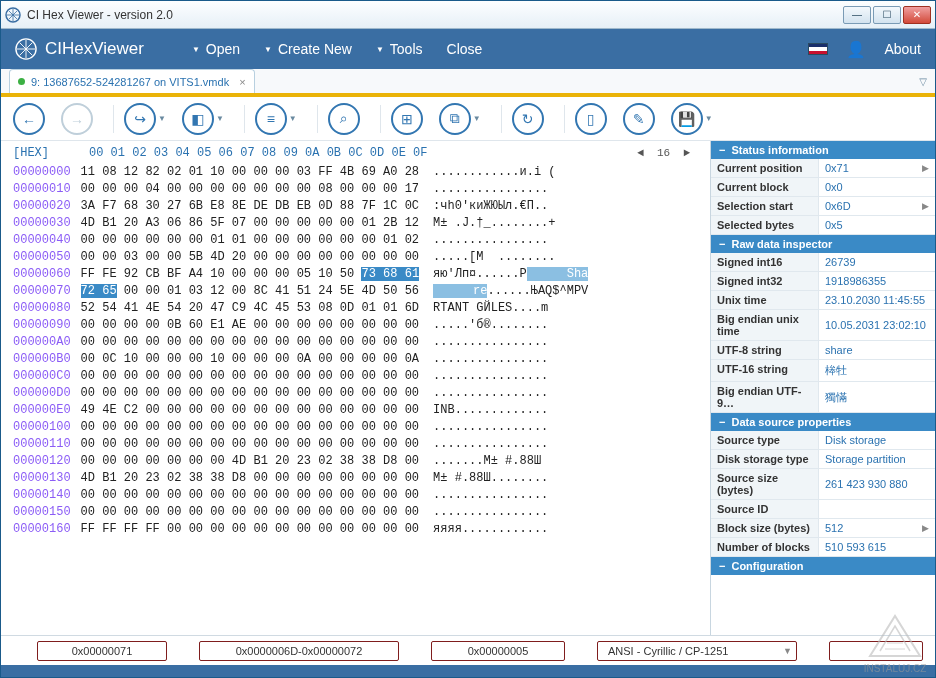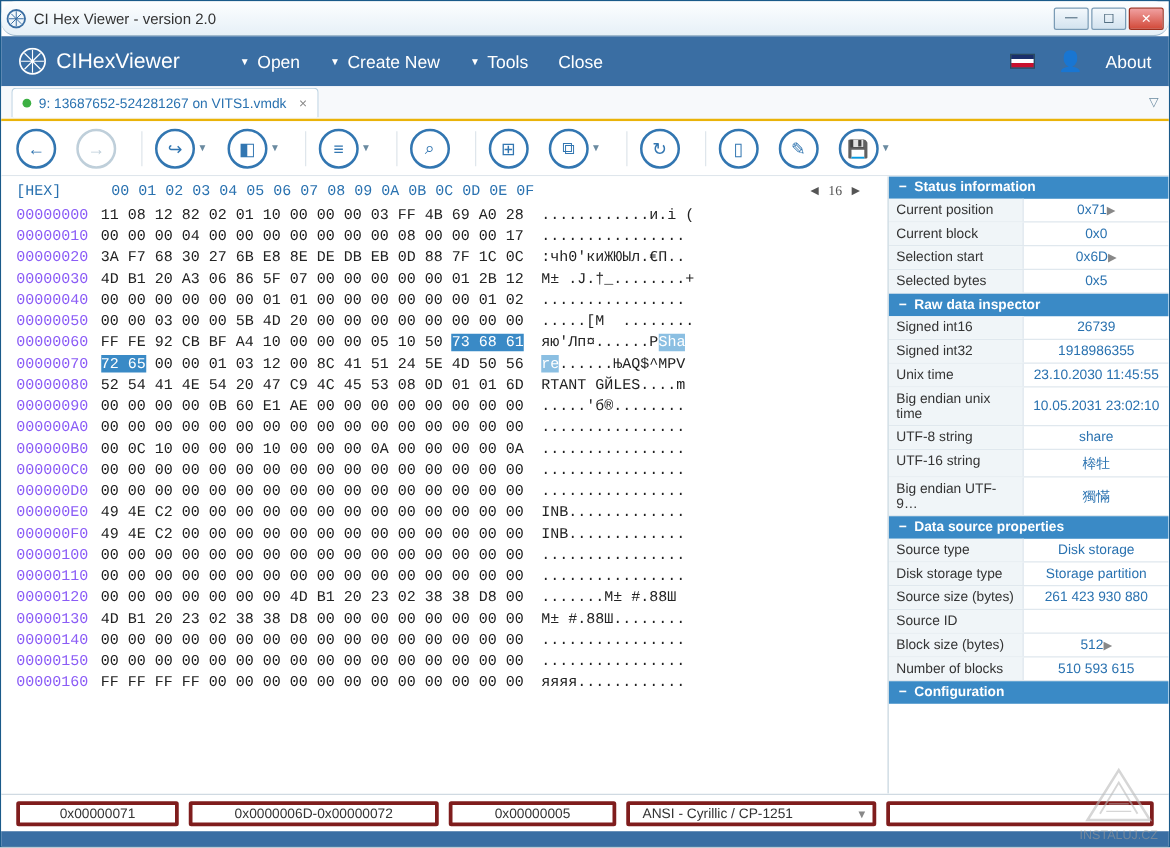--- a/index.html
+++ b/index.html
@@ -1,61 +1,61 @@
 <!DOCTYPE html>
 <html><head>
 <meta charset="utf-8">
 <style>
 * { box-sizing: border-box; margin: 0; padding: 0; }
 body { font-family: "Segoe UI", Tahoma, sans-serif; font-size: 12px; background: #dcdcdc; width: 936px; height: 678px; overflow: hidden; position: relative; }
 .window { background: #fff; border: 1px solid #1a5a8a; width: 936px; height: 678px; display: flex; flex-direction: column; }
-.titlebar { background: linear-gradient(#fdfeff,#e6f0f7); height: 28px; display: flex; align-items: center; padding: 0 4px; border-bottom: 1px solid #9fb9cc; border-radius: 12px; }
+.titlebar { background: linear-gradient(#fdfeff,#e6f0f7); height: 28px; display: flex; align-items: center; padding: 0 4px; border-bottom: 1px solid #9fb9cc; }
 .titlebar .ticon { width: 16px; height: 16px; margin-right: 6px; }
 .titlebar .title { flex: 1; color: #333; font-size: 12px; }
 .winbtns { display: flex; gap: 2px; }
 .winbtn { width: 28px; height: 18px; border: 1px solid #7a9bb5; background: linear-gradient(#f3f8fc,#d3e3ef); border-radius: 2px; display: flex; align-items: center; justify-content: center; font-size: 10px; color: #2a4a60; }
 .winbtn.close { background: linear-gradient(#f0a0a0,#d24a3a); border-color: #a03020; color: #fff; }
 .menubar { background: #3a6ea3; height: 40px; display: flex; align-items: center; color: #fff; padding: 0 14px; gap: 24px; font-size: 14px; }
 .brand { display: flex; align-items: center; gap: 8px; font-size: 17px; margin-right: 24px; }
 .brand svg { width: 22px; height: 22px; }
 .menuitem { display: flex; align-items: center; gap: 6px; cursor: pointer; }
 .menuitem .arrow { font-size: 8px; }
 .menu-right { margin-left: auto; display: flex; align-items: center; gap: 18px; }
 .flag { width: 20px; height: 12px; background: linear-gradient(#1a2f6b 33%,#fff 33%,#fff 66%,#c8102e 66%); border:1px solid #2a4a60;}
 .usericon { color: #7ac080; font-size: 16px; }
-.tabbar { height: 28px; background: #f7f9fb; border-bottom: 2px solid #eab308; display: flex; align-items: center; padding: 0 8px; }
+.tabbar { height: 28px; background: #f7f9fb; border-bottom: 4px solid #eab308; display: flex; align-items: center; padding: 0 8px; }
 .tab { height: 24px; border: 1px solid #b8d0e0; border-bottom: none; border-radius: 4px 4px 0 0; background: #fff; display: flex; align-items: center; padding: 0 8px; gap: 6px; font-size: 11px; color: #2a72b0; margin-right: 6px;}
 .tab .dot { width: 7px; height: 7px; border-radius: 50%; background: #3cb043; }
 .tab .x { color: #888; font-size: 11px; cursor: pointer; margin-left: 4px;}
 .toolbar { height: 44px; display: flex; align-items: center; gap: 6px; padding: 0 12px; border-bottom: 1px solid #dfe6ec; background: #fff;}
 .tbtn { width: 32px; height: 32px; border: 2px solid #3276b1; border-radius: 50%; display: flex; align-items: center; justify-content: center; color: #3276b1; background: #fff; font-size: 14px; position: relative;}
 .tbtn.disabled { border-color: #bfcfda; color: #bfcfda; }
 .tgrp { display: flex; align-items: center; gap: 2px; margin-right: 10px;}
 .tgrp .dd { color: #6a8aa0; font-size: 8px; }
 .vsep { width: 1px; height: 28px; background: #dfe6ec; margin: 0 4px; }
 .workspace { flex: 1; display: flex; overflow: hidden; background: #fff; }
 .hexpanel { flex: 1; overflow: hidden; position: relative; font-family: "Courier New", monospace; font-size: 12px; line-height: 17px; color: #222; }
 .hexgrid { padding: 4px 0 0 12px; }
 .hexhdr { color: #2a72b0; margin-bottom: 2px; white-space: pre;}
 .hexrow { white-space: pre; }
 .hexrow .off { color: #8b5cf6; margin-right: 10px; }
 .hexrow .asc { margin-left: 14px; color: #222; }
 .sel { background: #3a8ac6; color: #fff; }
-.sel2 { background: #8bbfe2; color: #fff; }
-.pager { position: absolute; top: 4px; right: 20px; font-size: 11px; color: #555; white-space: pre; font-family: Liberation Serif, serif;}
+.sel2 { background: #8bbfe2; color: #fff; padding-left: 40px; }
+.pager { position: absolute; top: 4px; right: 20px; font-size: 11px; color: #555; white-space: pre;}
 .sidepanel { width: 225px; border-left: 1px solid #c8d6e0; background: #fff; overflow-y: auto; font-size: 11px; }
 .sidepanel::-webkit-scrollbar{width:12px}.sidepanel::-webkit-scrollbar-thumb{background:#c0d0dc;border:2px solid #eef4f8;border-radius:6px}
 .sphdr { background: #3a8ac6; color: #fff; padding: 3px 8px; font-weight: bold; display:flex; align-items:center; gap:6px;}
 .sphdr .m{font-weight:bold}
 .sprow { display: flex; border-bottom: 1px solid #e0e8ee; }
-.sprow .k { width: 108px; padding: 3px 6px; background: #f0f5f8; color: #333; border-right:1px solid #e0e8ee;}
-.sprow .v { flex: 1; padding: 3px 6px; color: #2a72b0; display:flex; align-items:center; justify-content:center;}
+.sprow .k { width: 108px; padding: 3px 6px; background: #f0f5f8; color: #333; border-right:1px solid #e0e8ee;font-weight:bold;}
+.sprow .v { flex: 1; padding: 3px 6px; color: #2a72b0; display:flex; align-items:center; justify-content:space-between;}
 .sprow .v .ar{color:#888;font-size:9px}
 .statusbar { height: 30px; background: #fff; border-top: 1px solid #d0dae2; display: flex; align-items: center; padding: 2px 12px; gap: 8px; font-size: 11px; color: #333; }
-.sbox { border: 3px solid #7f1d1d; height: 20px; display: flex; align-items: center; justify-content: center; padding: 0 10px; border-radius: 2px; background:#fff;}
+.sbox { border: 1px solid #7f1d1d; height: 20px; display: flex; align-items: center; justify-content: center; padding: 0 10px; border-radius: 2px; background:#fff;margin-left:24px;}
 .sbox.wide{flex:1}
 .footer { height: 12px; background: #3a6ea3; }
 .watermark{position:absolute;bottom:4px;right:6px;color:#999;font-size:10px;text-align:center;opacity:.6;pointer-events:none}
 .watermark svg{width:70px;height:50px;display:block;margin:0 auto 2px}
 .t-tabright{color:#6a8aa0;font-size:10px}
 </style>
 </head>
 <body>
 
 <div class="window">
@@ -177,21 +177,20 @@
           <div class="hexrow"><span class="off">00000050</span>00 00 03 00 00 5B 4D 20 00 00 00 00 00 00 00 00<span class="asc">.....[M  ........</span></div>
           <div class="hexrow"><span class="off">00000060</span>FF FE 92 CB BF A4 10 00 00 00 05 10 50 <span class="sel">73 68 61</span><span class="asc">яю'Лп¤......P<span class="sel2">Sha</span></span></div>
           <div class="hexrow"><span class="off">00000070</span><span class="sel">72 65</span> 00 00 01 03 12 00 8C 41 51 24 5E 4D 50 56<span class="asc"><span class="sel2">re</span>......ЊAQ$^MPV</span></div>
           <div class="hexrow"><span class="off">00000080</span>52 54 41 4E 54 20 47 C9 4C 45 53 08 0D 01 01 6D<span class="asc">RTANT GЙLES....m</span></div>
           <div class="hexrow"><span class="off">00000090</span>00 00 00 00 0B 60 E1 AE 00 00 00 00 00 00 00 00<span class="asc">.....'б®........</span></div>
           <div class="hexrow"><span class="off">000000A0</span>00 00 00 00 00 00 00 00 00 00 00 00 00 00 00 00<span class="asc">................</span></div>
           <div class="hexrow"><span class="off">000000B0</span>00 0C 10 00 00 00 10 00 00 00 0A 00 00 00 00 0A<span class="asc">................</span></div>
           <div class="hexrow"><span class="off">000000C0</span>00 00 00 00 00 00 00 00 00 00 00 00 00 00 00 00<span class="asc">................</span></div>
           <div class="hexrow"><span class="off">000000D0</span>00 00 00 00 00 00 00 00 00 00 00 00 00 00 00 00<span class="asc">................</span></div>
           <div class="hexrow"><span class="off">000000E0</span>49 4E C2 00 00 00 00 00 00 00 00 00 00 00 00 00<span class="asc">INВ.............</span></div>
-          <div class="hexrow"><span class="off">000000F0</span>49 4E C2 00 00 00 00 00 00 00 00 00 00 00 00 00<span class="asc">INВ.............</span></div>
           <div class="hexrow"><span class="off">00000100</span>00 00 00 00 00 00 00 00 00 00 00 00 00 00 00 00<span class="asc">................</span></div>
           <div class="hexrow"><span class="off">00000110</span>00 00 00 00 00 00 00 00 00 00 00 00 00 00 00 00<span class="asc">................</span></div>
           <div class="hexrow"><span class="off">00000120</span>00 00 00 00 00 00 00 4D B1 20 23 02 38 38 D8 00<span class="asc">.......M± #.88Ш</span></div>
           <div class="hexrow"><span class="off">00000130</span>4D B1 20 23 02 38 38 D8 00 00 00 00 00 00 00 00<span class="asc">M± #.88Ш........</span></div>
           <div class="hexrow"><span class="off">00000140</span>00 00 00 00 00 00 00 00 00 00 00 00 00 00 00 00<span class="asc">................</span></div>
           <div class="hexrow"><span class="off">00000150</span>00 00 00 00 00 00 00 00 00 00 00 00 00 00 00 00<span class="asc">................</span></div>
           <div class="hexrow"><span class="off">00000160</span>FF FF FF FF 00 00 00 00 00 00 00 00 00 00 00 00<span class="asc">яяяя............</span></div>
         </div>
     </div>
     <div class="sidepanel">

